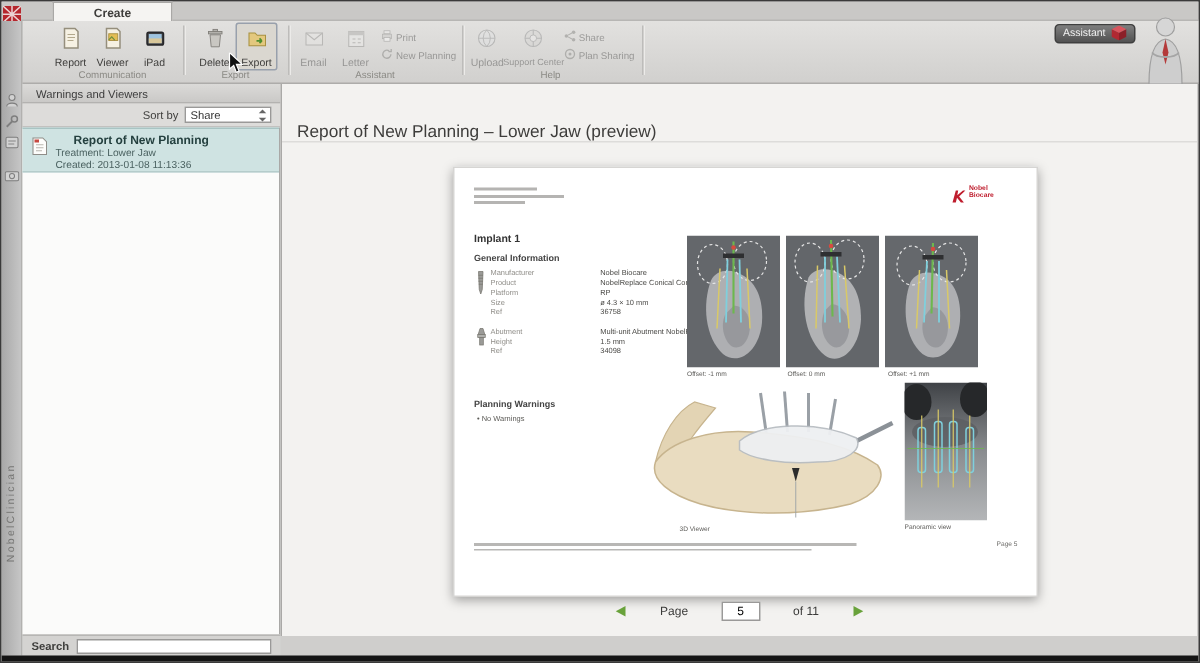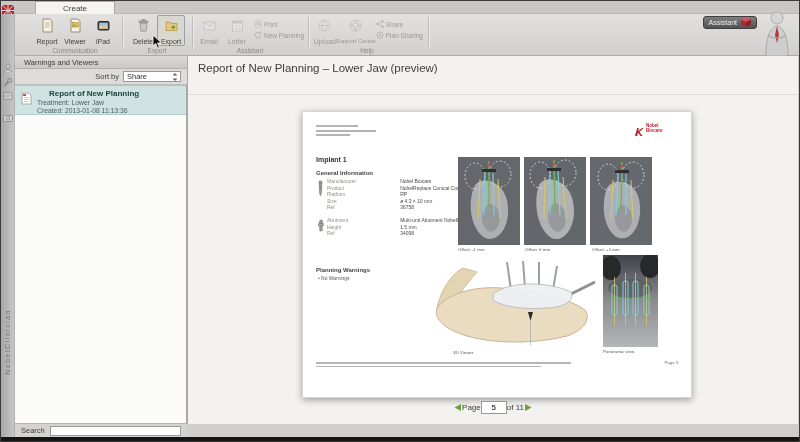--- a/index.html
+++ b/index.html
@@ -1,21 +1,21 @@
 <!DOCTYPE html>
 <html><head>
 <meta charset="utf-8">
 <style>
   html,body{margin:0;padding:0;background:#ffffff;}
   *{box-sizing:border-box;}
   #screen{position:relative;width:800px;height:442px;background:#cfcecc;
     font-family:"Liberation Sans",sans-serif;overflow:hidden;border:1px solid #3a3a3a;}
 
   
-  .tabstrip{position:absolute;left:0;top:0;width:100%;height:13px;background:#c9c8c6;border-bottom:1px solid #b7b6b4;}
+  .tabstrip{position:absolute;left:0;top:0;width:100%;height:13px;background:#c9c8c6;border-bottom:1px solid #b7b6b4;font-weight:bold;}
   .applogo{position:absolute;left:1px;top:1px;width:12px;height:11px;cursor:pointer;}
   .tab{position:absolute;left:34px;top:0;width:80px;height:13px;background:#f5f4f2;
     border:1px solid #a9a8a6;border-bottom:none;text-align:center;font-size:8px;line-height:13px;color:#3f3e3c;}
 
   
   .ribbon{position:absolute;left:14px;top:13px;width:786px;height:42px;
     background:linear-gradient(#e2e1df,#d1d0ce);border-bottom:1px solid #adacaa;}
   .rgroup{position:absolute;top:1px;height:40px;}
   .rbtns{display:flex;justify-content:center;align-items:flex-start;}
   .rbtn{width:28px;display:flex;flex-direction:column;align-items:center;padding-top:3px;gap:1px;cursor:pointer;}
@@ -49,26 +49,26 @@
     font-size:7.5px;color:#333;padding-left:3px;position:relative;cursor:pointer;}
   .sortdd .spin{position:absolute;right:0;top:0;width:9px;height:9px;}
   .listarea{position:absolute;left:14px;top:84px;width:172px;height:338px;background:#fbfbfa;border-right:1px solid #a9a8a6;}
   .listitem{position:relative;width:100%;height:30px;background:#cfe3e2;border-top:1px solid #a8c4c3;
     border-bottom:1px solid #b5cccb;cursor:pointer;padding:3px 4px 3px 34px;}
   .listitem .doc-ic{position:absolute;left:6px;top:5px;}
   .li-title{font-size:8px;font-weight:bold;color:#24403f;white-space:nowrap;}
   .li-meta{font-size:6.8px;color:#4b6261;white-space:nowrap;margin-top:1px;margin-left:-12px;}
   .searchrow{position:absolute;left:14px;top:422px;width:172px;height:14px;background:#d4d3d1;border-top:1px solid #b7b6b4;
     display:flex;align-items:center;gap:5px;padding:0 6px;}
-  .searchrow label{font-size:7.5px;color:#3e3e3c;}
+  .searchrow label{font-size:7.5px;color:#3e3e3c;font-weight:bold;}
   .searchrow input{flex:1;height:10px;border:1px solid #9a9998;background:#fff;font-size:7px;padding:0 2px;outline:none;}
 
   
   .main{position:absolute;left:186px;top:55px;width:611px;height:368px;background:#f3f2f0;border-left:1px solid #aaa9a7;}
-  .maintitle{position:absolute;left:10px;top:6px;font-size:11.5px;color:#3e3d3b;}
+  .maintitle{position:absolute;left:10px;top:26px;font-size:11.5px;color:#3e3d3b;}
   .titlerule{position:absolute;left:0;top:38px;width:100%;height:1px;background:#dddcda;}
 
   
   .page{position:absolute;left:114px;top:55px;width:390px;height:287px;background:#ffffff;
     box-shadow:0 2px 7px rgba(0,0,0,.35);border:1px solid #d6d5d3;}
   .hdrbars div{height:2px;background:#b5b4b2;margin-bottom:2.5px;}
   .doclogo{position:absolute;right:12px;top:11px;display:flex;align-items:flex-start;gap:2px;}
   .doclogo .lg-txt{display:flex;flex-direction:column;line-height:1;}
   .doclogo .lg-txt span{font-size:9px;font-weight:bold;color:#bf1e2e;transform:scale(.5);transform-origin:0 0;height:5px;}
   .h-implant{position:absolute;left:13px;top:44px;font-size:7px;font-weight:bold;color:#333;}
@@ -80,21 +80,21 @@
   .h-warn{position:absolute;left:13px;top:155px;font-size:6px;font-weight:bold;color:#444;}
   .warnitem{position:absolute;left:15px;top:164px;font-size:8px;color:#5a5955;transform:scale(.62);transform-origin:0 0;}
   .xsrow{position:absolute;left:155px;top:45px;display:flex;gap:4px;}
   .xscap{position:absolute;top:135px;font-size:8px;color:#5c5b58;transform:scale(.55);transform-origin:0 0;white-space:nowrap;}
   .figcap{position:absolute;font-size:8px;color:#5c5b58;transform:scale(.55);transform-origin:0 0;white-space:nowrap;}
   .fbars{position:absolute;left:13px;top:250px;width:255px;}
   .fbars div{height:1.5px;background:#b8b7b5;margin-bottom:2px;}
   .pagenum{position:absolute;right:13px;top:248px;font-size:8px;color:#6b6a67;transform:scale(.55);transform-origin:100% 0;}
 
   
-  .pager{position:absolute;left:0;top:345px;width:100%;display:flex;justify-content:center;align-items:center;gap:0;}
+  .pager{position:absolute;left:0;top:345px;width:100%;display:flex;justify-content:center;align-items:center;gap:22px;}
   .pager .ptxt{font-size:8px;color:#3b3b3a;}
   .pginput{width:26px;height:13px;border:1px solid #9a9998;background:#fff;font-size:8px;text-align:center;padding:0;outline:none;}
   .parrow{cursor:pointer;display:flex;}
 
   
   .statusbar{position:absolute;left:186px;top:423px;width:614px;height:13px;background:#cbcac8;border-top:1px solid #b2b1af;}
   .uploadcenter{position:absolute;right:40px;top:0;height:13px;line-height:13px;font-size:7.5px;color:#4a4a48;cursor:pointer;}
   .blackbar{position:absolute;left:0;top:436px;width:100%;height:6px;background:#141414;}
 
   .cursor{position:absolute;left:151px;top:34px;z-index:60;pointer-events:none;}

